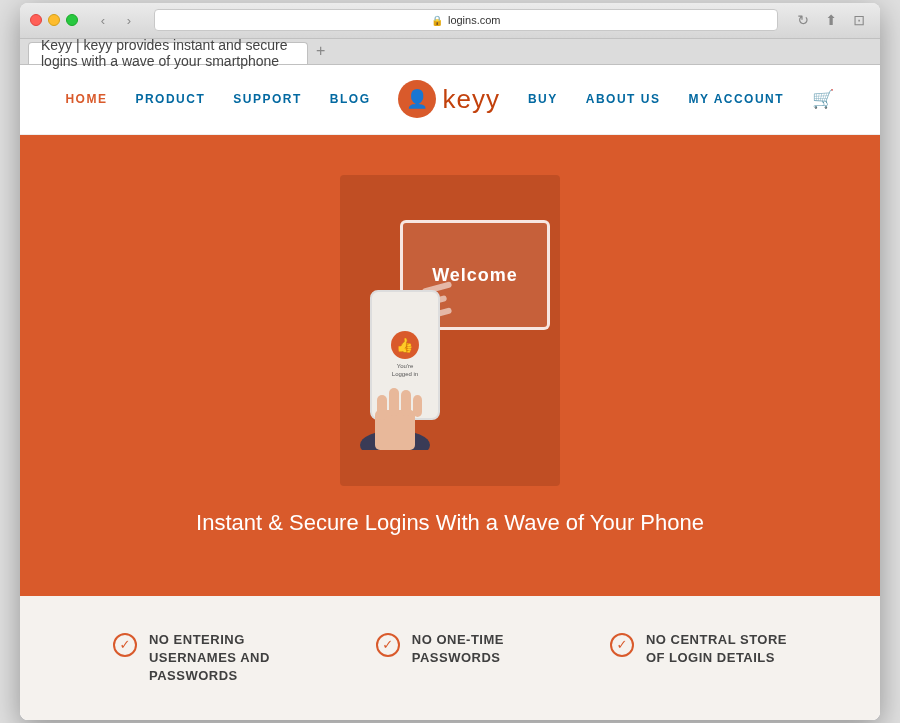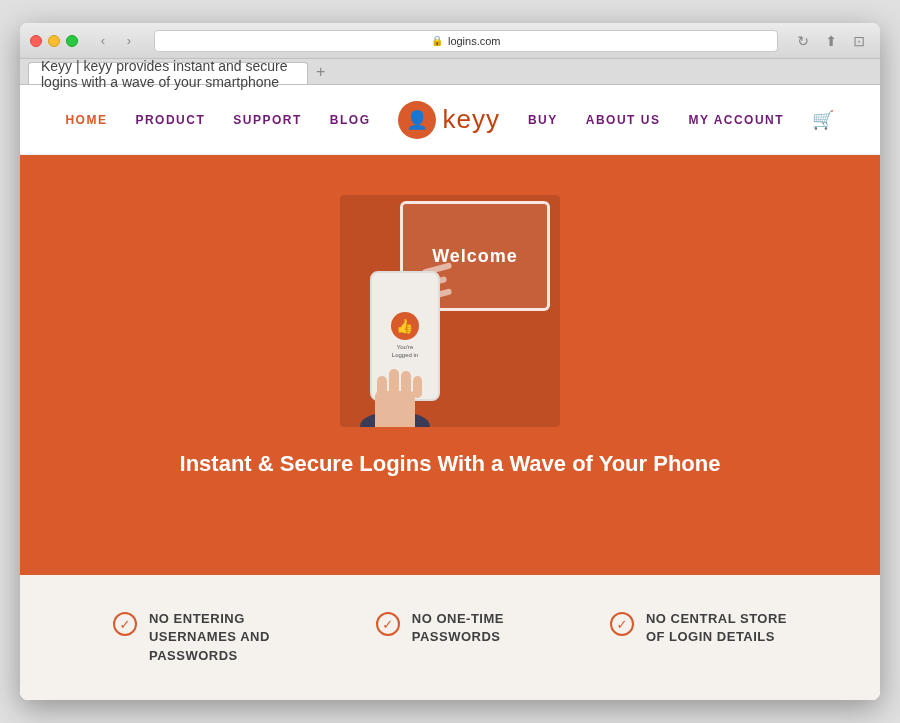--- a/index.html
+++ b/index.html
@@ -134,21 +134,21 @@
       display: flex;
       align-items: center;
       gap: 28px;
       list-style: none;
     }
 
     .nav-item {
       font-size: 12px;
       letter-spacing: 1.5px;
       font-weight: 600;
-      color: #701a75;
+      color: #0369a1;
       cursor: pointer;
       text-transform: uppercase;
     }
     .nav-item.active { color: #d95a2b; }
 
     .nav-logo {
       display: flex;
       align-items: center;
       gap: 6px;
     }
@@ -180,21 +180,21 @@
       background: #d95a2b;
       padding: 40px 20px 60px;
       display: flex;
       flex-direction: column;
       align-items: center;
       min-height: 420px;
     }
 
     .hero-image-container {
       width: 220px;
-      height: 232px;
+      height: 311px;
       background: #c04e24;
       border-radius: 4px;
       position: relative;
       overflow: hidden;
       display: flex;
       align-items: center;
       justify-content: center;
     }
 
     
@@ -255,21 +255,21 @@
     .phone-logged-text {
       font-size: 6px;
       color: #555;
       text-align: center;
       line-height: 1.3;
     }
 
     .hero-tagline {
       margin-top: 24px;
       font-size: 22px;
-      font-weight: 700;
+      font-weight: 400;
       color: white;
       text-align: center;
       max-width: 600px;
     }
 
     
     .features-bar {
       background: #f5f2ee;
       padding: 35px 40px;
       display: flex;

